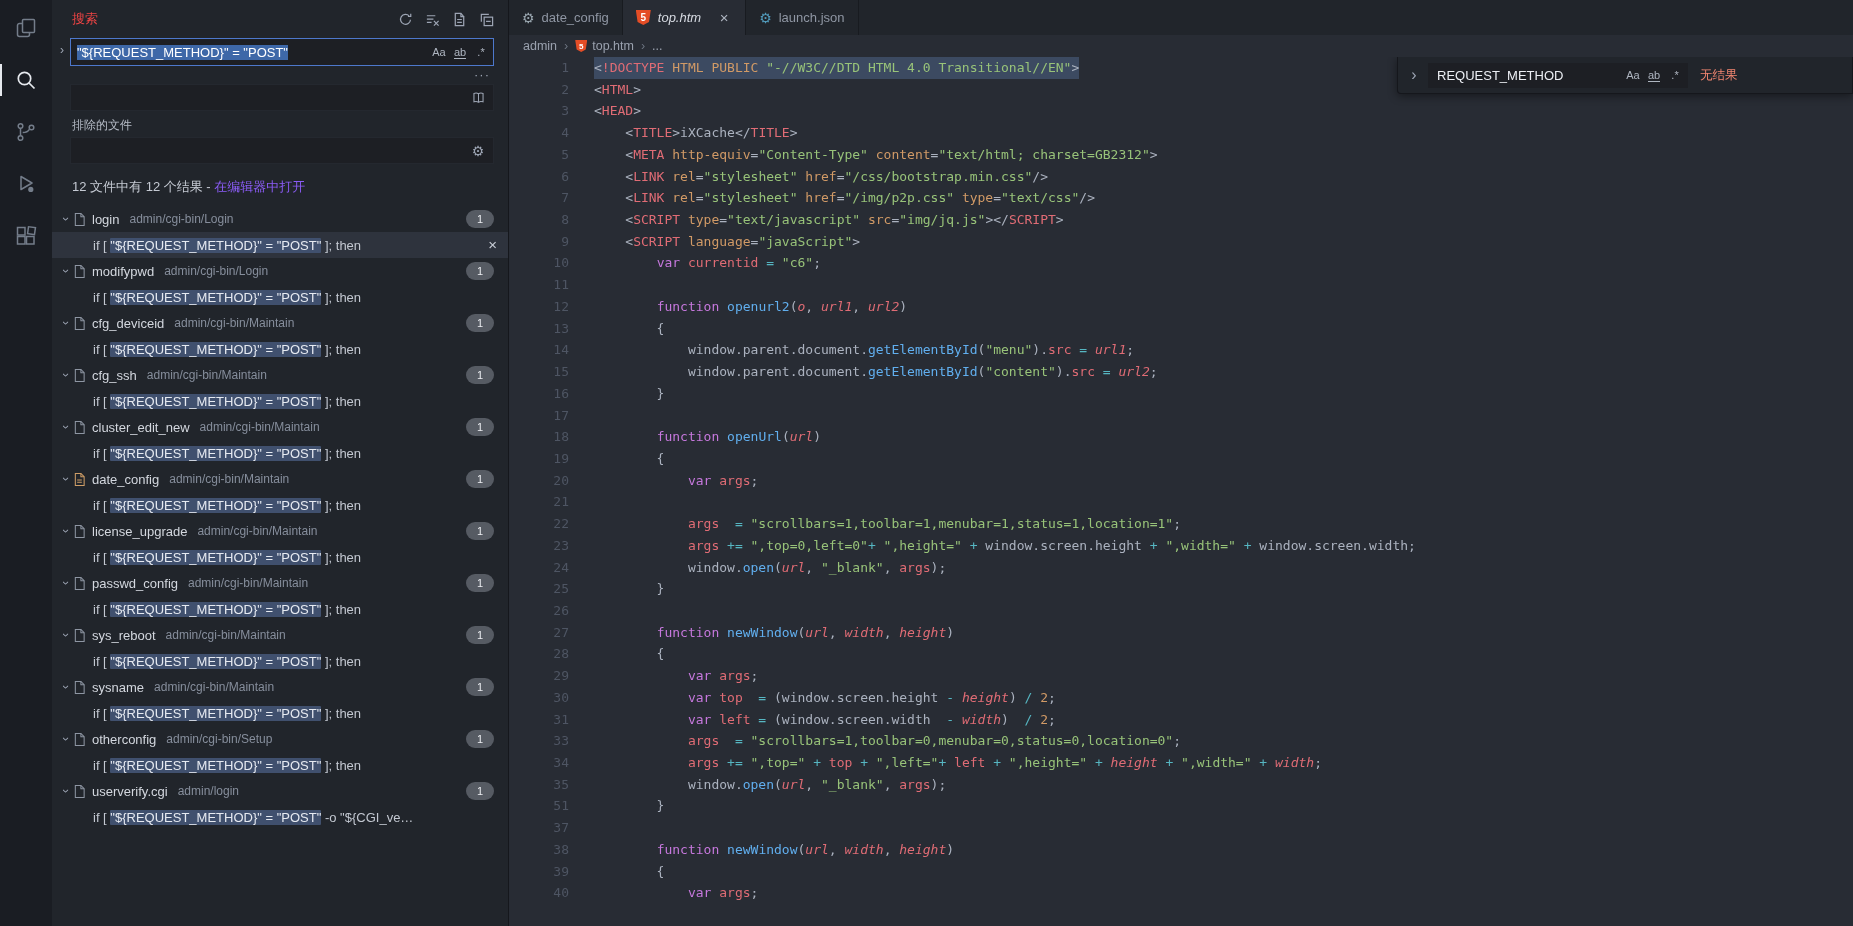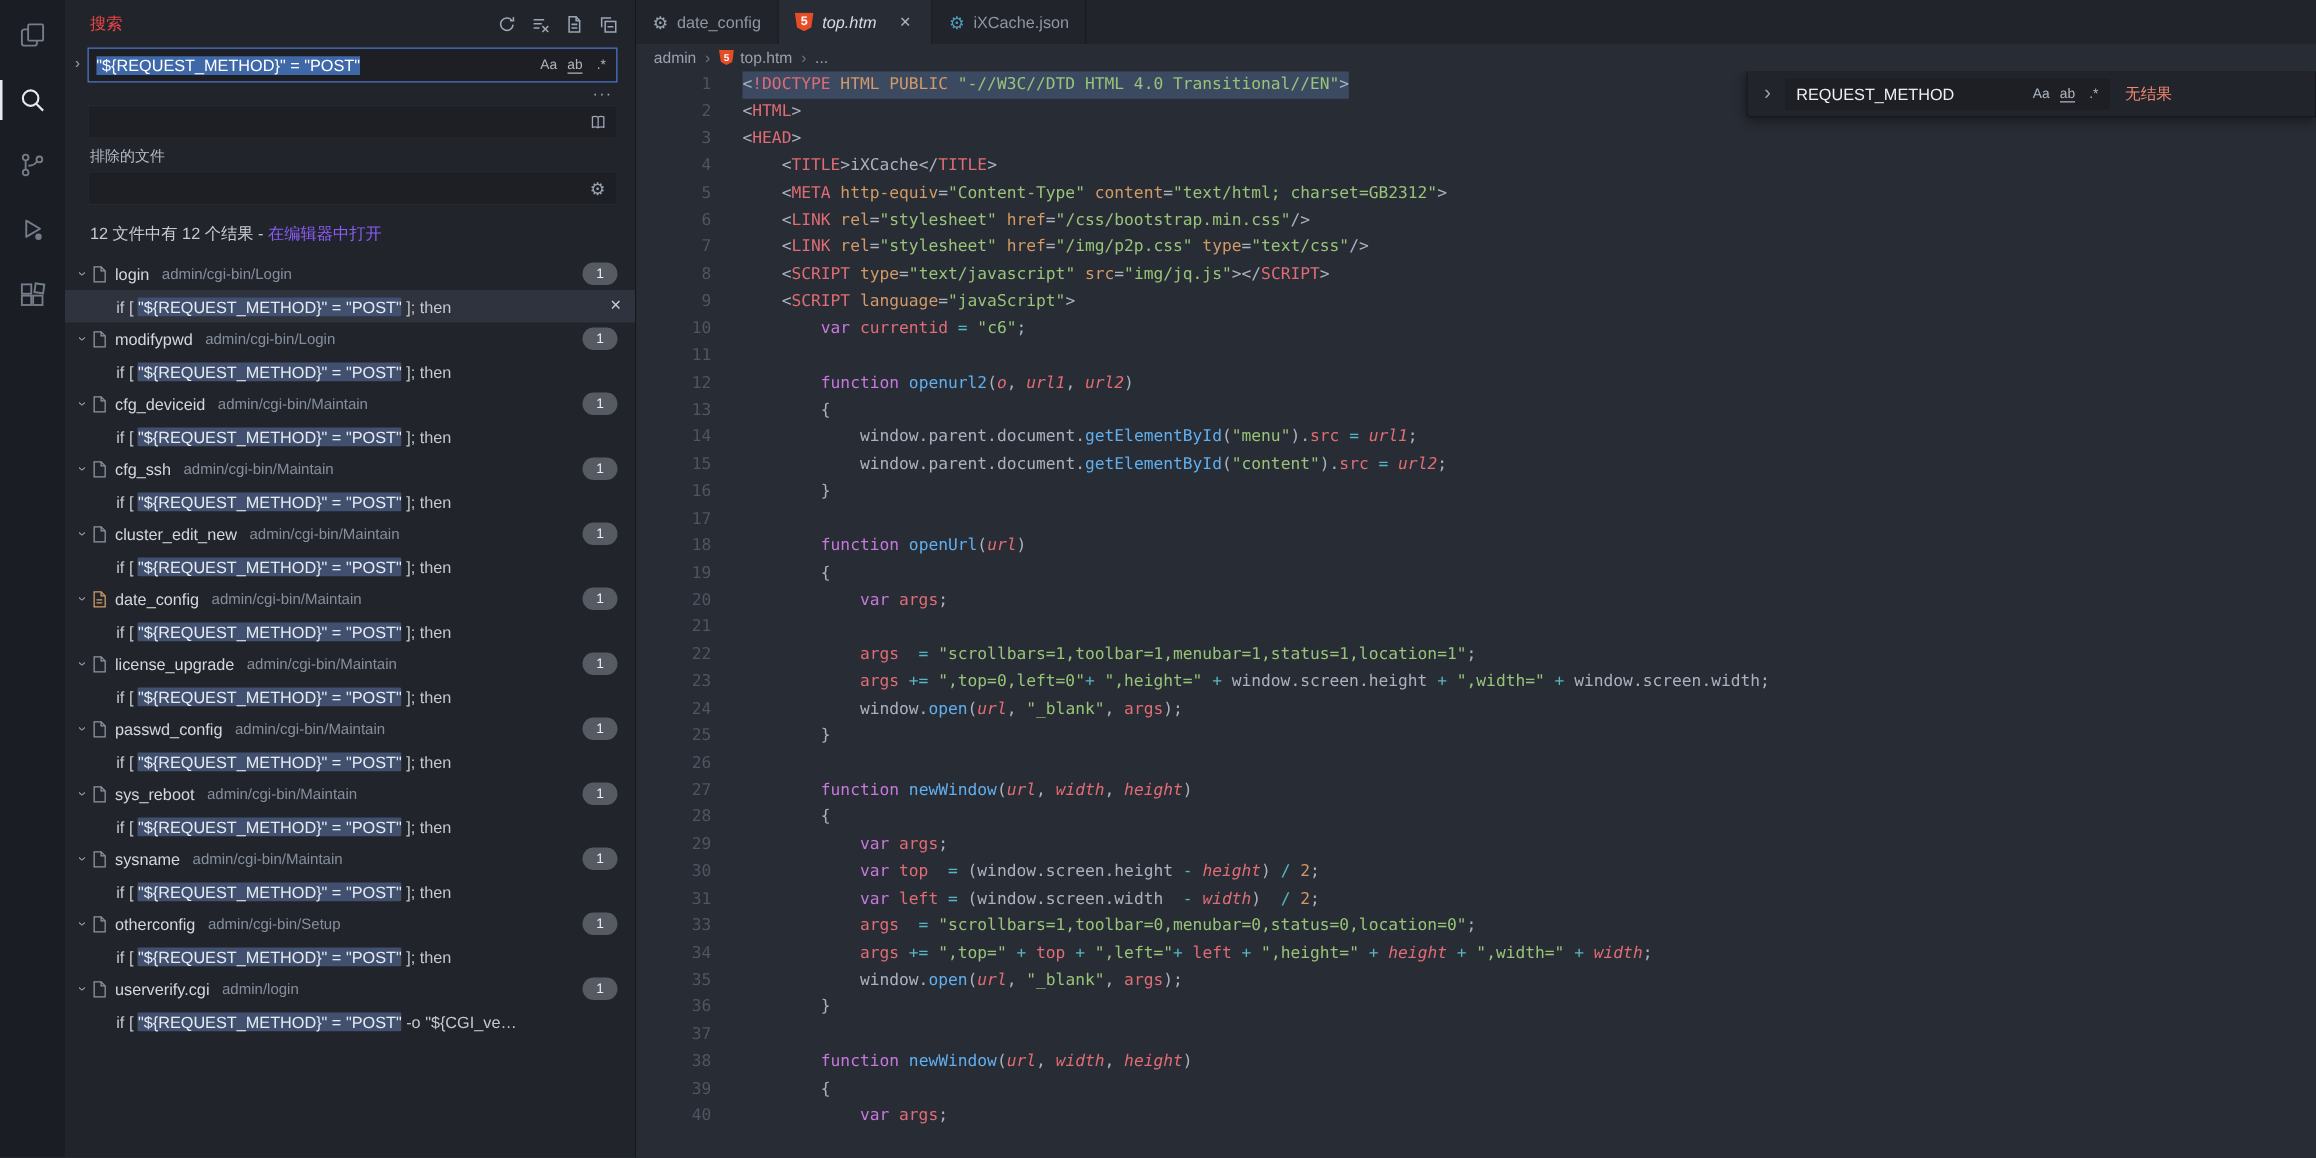--- a/index.html
+++ b/index.html
@@ -354,21 +354,21 @@
           <span class="ic-gear">⚙</span>
           <span class="tab-label">date_config</span>
         </div>
         <div class="tab active preview">
           <span class="ic-html">5</span>
           <span class="tab-label">top.htm</span>
           <span class="x">×</span>
         </div>
         <div class="tab">
           <span class="ic-gear blue">⚙</span>
-          <span class="tab-label">iXCache.json</span>
+          <span class="tab-label">launch.json</span>
         </div>
       </div>
     <div class="breadcrumb" id="breadcrumb">
         <span class="bc-item">
           <span>admin</span>
         </span>
         <span class="bc-sep">›</span>
         <span class="bc-item">
           <span class="ic-html small">5</span>
           <span>top.htm</span>
@@ -407,21 +407,21 @@
           <div class="code-line"><span class="gutter">25</span><span class="lc"><span class="tk-p">        }</span></span></div>
           <div class="code-line"><span class="gutter">26</span><span class="lc"></span></div>
           <div class="code-line"><span class="gutter">27</span><span class="lc"><span class="tk-p">        </span><span class="tk-k">function</span><span class="tk-f"> newWindow</span><span class="tk-p">(</span><span class="tk-pr">url</span><span class="tk-p">, </span><span class="tk-pr">width</span><span class="tk-p">, </span><span class="tk-pr">height</span><span class="tk-p">)</span></span></div>
           <div class="code-line"><span class="gutter">28</span><span class="lc"><span class="tk-p">        {</span></span></div>
           <div class="code-line"><span class="gutter">29</span><span class="lc"><span class="tk-p">            </span><span class="tk-k">var</span><span class="tk-v"> args</span><span class="tk-p">;</span></span></div>
           <div class="code-line"><span class="gutter">30</span><span class="lc"><span class="tk-p">            </span><span class="tk-k">var</span><span class="tk-v"> top</span><span class="tk-o">  =</span><span class="tk-p"> (</span><span class="tk-d">window</span><span class="tk-p">.</span><span class="tk-d">screen</span><span class="tk-p">.</span><span class="tk-d">height</span><span class="tk-o"> -</span><span class="tk-pr"> height</span><span class="tk-p">)</span><span class="tk-o"> /</span><span class="tk-n"> 2</span><span class="tk-p">;</span></span></div>
           <div class="code-line"><span class="gutter">31</span><span class="lc"><span class="tk-p">            </span><span class="tk-k">var</span><span class="tk-v"> left</span><span class="tk-o"> =</span><span class="tk-p"> (</span><span class="tk-d">window</span><span class="tk-p">.</span><span class="tk-d">screen</span><span class="tk-p">.</span><span class="tk-d">width</span><span class="tk-o">  -</span><span class="tk-pr"> width</span><span class="tk-p">)</span><span class="tk-o">  /</span><span class="tk-n"> 2</span><span class="tk-p">;</span></span></div>
           <div class="code-line"><span class="gutter">33</span><span class="lc"><span class="tk-p">            </span><span class="tk-v">args</span><span class="tk-o">  =</span><span class="tk-s"> "scrollbars=1,toolbar=0,menubar=0,status=0,location=0"</span><span class="tk-p">;</span></span></div>
           <div class="code-line"><span class="gutter">34</span><span class="lc"><span class="tk-p">            </span><span class="tk-v">args</span><span class="tk-o"> +=</span><span class="tk-s"> ",top="</span><span class="tk-o"> +</span><span class="tk-v"> top</span><span class="tk-o"> +</span><span class="tk-s"> ",left="</span><span class="tk-o">+</span><span class="tk-v"> left</span><span class="tk-o"> +</span><span class="tk-s"> ",height="</span><span class="tk-o"> +</span><span class="tk-pr"> height</span><span class="tk-o"> +</span><span class="tk-s"> ",width="</span><span class="tk-o"> +</span><span class="tk-pr"> width</span><span class="tk-p">;</span></span></div>
           <div class="code-line"><span class="gutter">35</span><span class="lc"><span class="tk-p">            </span><span class="tk-d">window</span><span class="tk-p">.</span><span class="tk-f">open</span><span class="tk-p">(</span><span class="tk-pr">url</span><span class="tk-p">, </span><span class="tk-s">"_blank"</span><span class="tk-p">, </span><span class="tk-v">args</span><span class="tk-p">);</span></span></div>
-          <div class="code-line"><span class="gutter">36</span><span class="lc"><span class="tk-p">        }</span></span></div>
+          <div class="code-line"><span class="gutter">51</span><span class="lc"><span class="tk-p">        }</span></span></div>
           <div class="code-line"><span class="gutter">37</span><span class="lc"></span></div>
           <div class="code-line"><span class="gutter">38</span><span class="lc"><span class="tk-p">        </span><span class="tk-k">function</span><span class="tk-f"> newWindow</span><span class="tk-p">(</span><span class="tk-pr">url</span><span class="tk-p">, </span><span class="tk-pr">width</span><span class="tk-p">, </span><span class="tk-pr">height</span><span class="tk-p">)</span></span></div>
           <div class="code-line"><span class="gutter">39</span><span class="lc"><span class="tk-p">        {</span></span></div>
           <div class="code-line"><span class="gutter">40</span><span class="lc"><span class="tk-p">            </span><span class="tk-k">var</span><span class="tk-v"> args</span><span class="tk-p">;</span></span></div>
         </div>
 
       <div class="find-widget">
         <div class="fw-chev">›</div>
         <div class="fw-input">
           <span class="fw-text">REQUEST_METHOD</span>

